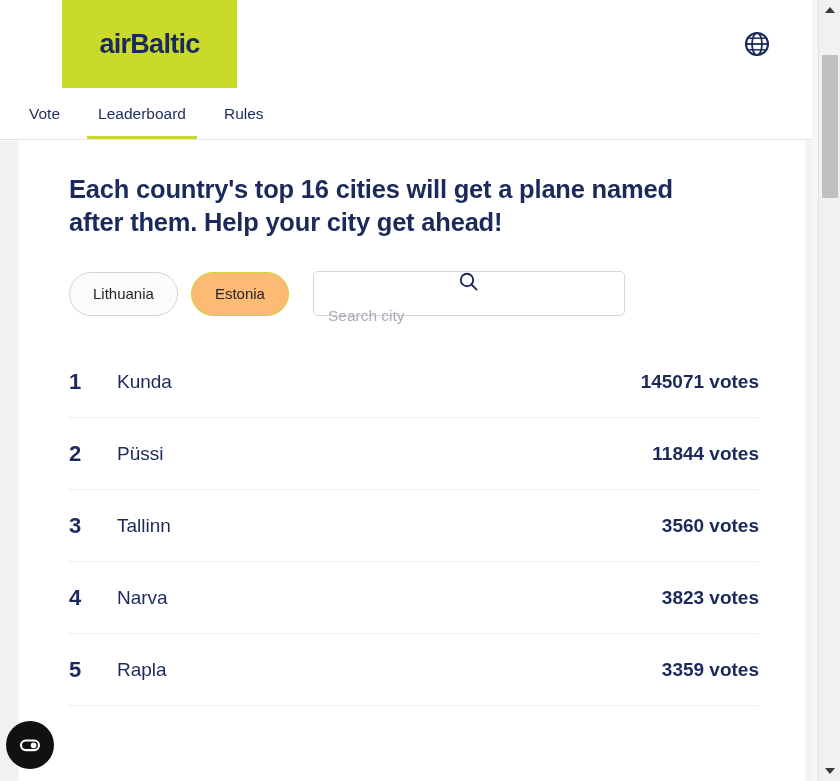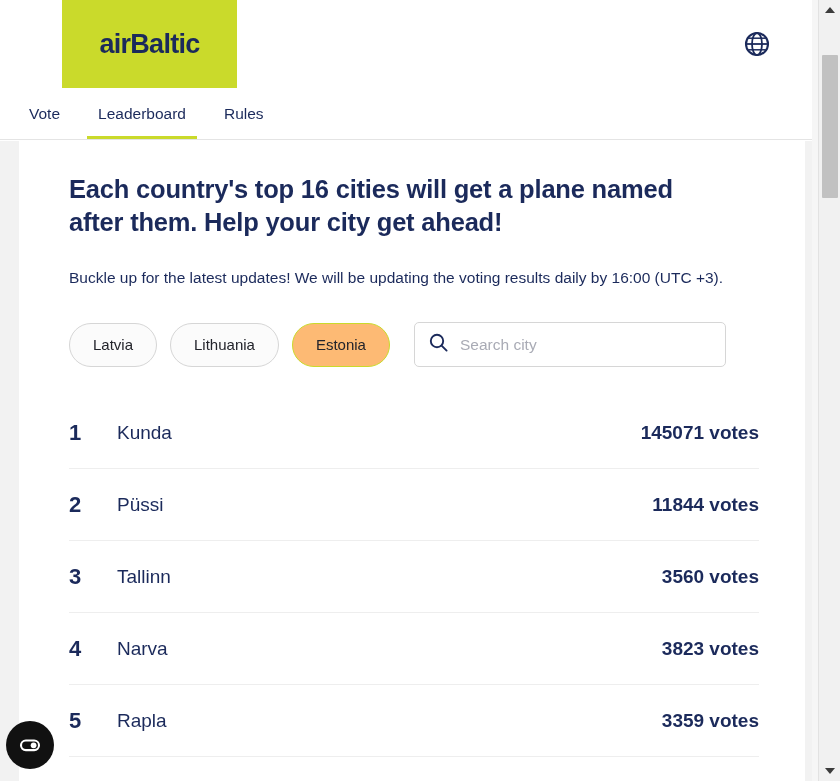--- a/index.html
+++ b/index.html
@@ -182,20 +182,21 @@
     width: 312px;
     height: 45px;
     border: 1px solid #d6d6d6;
     border-radius: 5px;
     background: #ffffff;
     display: flex;
     align-items: center;
     padding: 0 14px;
     gap: 12px;
     cursor: text;
+    flex-direction: column;
   }
 
   .search-input {
     border: none;
     outline: none;
     font-size: 15.5px;
     color: #1b2a5b;
     background: transparent;
     width: 100%;
     font-family: "Liberation Sans", sans-serif;
@@ -339,27 +340,23 @@
       <div class="tab">
         <span>Rules</span>
       </div>
     </div>
 
     <div class="content-wrap">
       <div class="card">
 
         <h1 class="headline">Each country's top 16 cities will get a plane named after them. Help your city get ahead!</h1>
 
-        <p class="subtext">Buckle up for the latest updates! We will be updating the voting results daily by 16:00 (UTC +3).</p>
 
         <div class="filters">
 
-          <div class="chip">
-            <span>Latvia</span>
-          </div>
 
           <div class="chip">
             <span>Lithuania</span>
           </div>
 
           <div class="chip selected">
             <span>Estonia</span>
           </div>
 
           <div class="search-box">

